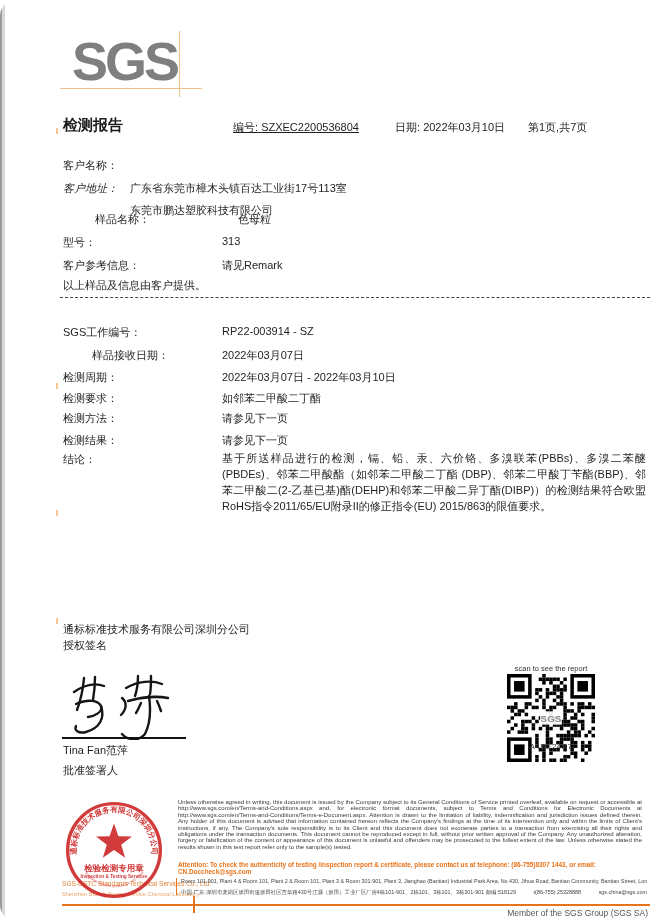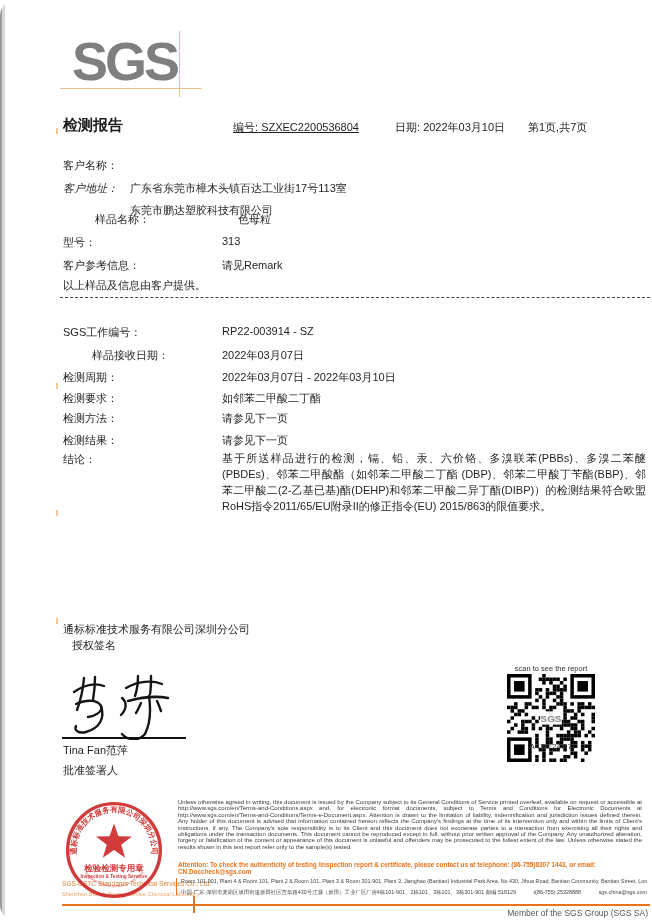--- a/index.html
+++ b/index.html
@@ -79,21 +79,21 @@
   <div class="abs value" style="left:222px;top:391px;">如邻苯二甲酸二丁酯</div>
   <div class="abs label" style="left:63px;top:411px;">检测方法：</div>
   <div class="abs value" style="left:222px;top:411px;">请参见下一页</div>
   <div class="abs label" style="left:63px;top:433px;">检测结果：</div>
   <div class="abs value" style="left:222px;top:433px;">请参见下一页</div>
 
   <div class="abs label" style="left:63px;top:452px;">结论：</div>
   <div class="abs conclusion-text" style="left:222px;top:450px;width:424px;">基于所送样品进行的检测，镉、铅、汞、六价铬、多溴联苯(PBBs)、多溴二苯醚(PBDEs)、邻苯二甲酸酯（如邻苯二甲酸二丁酯 (DBP)、邻苯二甲酸丁苄酯(BBP)、邻苯二甲酸二(2-乙基已基)酯(DEHP)和邻苯二甲酸二异丁酯(DIBP)）的检测结果符合欧盟RoHS指令2011/65/EU附录II的修正指令(EU) 2015/863的限值要求。</div>
 
   <div class="abs t11" style="left:63px;top:622px;">通标标准技术服务有限公司深圳分公司</div>
-  <div class="abs t11" style="left:72px;top:638px;">授权签名</div>
+  <div class="abs t11" style="left:63px;top:638px;">授权签名</div>
 
   <svg class="abs" style="left:64px;top:670px;" width="140" height="70" viewBox="0 0 140 70">
     <g fill="none" stroke="#161616" stroke-width="2.4" stroke-linecap="round">
       <path d="M10,22 C22,14 32,13 40,16"></path>
       <path d="M20,8 C19,20 16,32 13,40"></path>
       <path d="M31,7 C31,17 30,24 29,30"></path>
       <path d="M12,34 C24,29 34,30 37,36 C39,42 31,46 24,47"></path>
       <path d="M37,36 C41,48 36,58 22,62 C14,64 10,60 12,56"></path>
       <path d="M62,18 C74,11 88,10 98,14"></path>
       <path d="M74,6 C74,14 73,20 71,26"></path>

